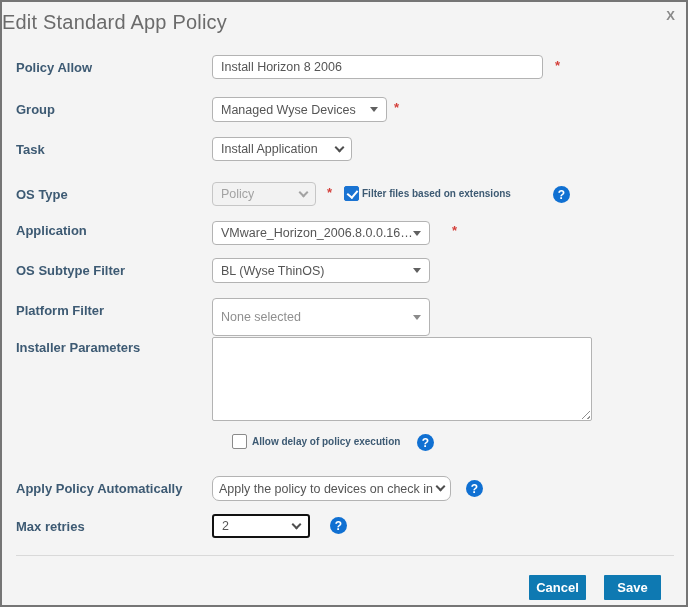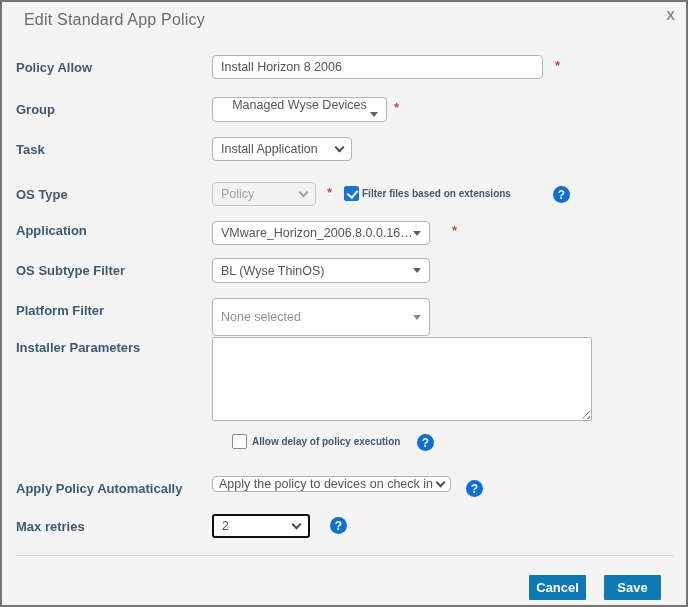--- a/index.html
+++ b/index.html
@@ -2,22 +2,22 @@
 <html><head>
 <meta charset="utf-8">
 <style>
   * { margin:0; padding:0; box-sizing:border-box; }
   html,body { background:#fff; font-family:"Liberation Sans", sans-serif; }
   .dlg {
     position:relative; width:688px; height:607px;
     background:#f4f4f4; border:2px solid #757575; overflow:hidden;
   }
   .dlg-title {
-    position:absolute; left:22px; top:9px;
-    font-size:16px; color:#6b6b6b; letter-spacing:0.2px;
+    position:absolute; left:0; top:9px;
+    font-size:20px; color:#6b6b6b; letter-spacing:0.2px;
   }
   .close-x {
     position:absolute; right:11px; top:7px; font-size:13px; font-weight:bold;
     color:#8a8a8a; cursor:pointer; line-height:14px;
   }
   .lbl {
     position:absolute; left:14px; font-size:13px; font-weight:bold; color:#3d5a73;
     white-space:nowrap;
   }
   .req { font-size:13px; font-weight:bold; color:#d43f3a; position:absolute; }
@@ -84,21 +84,21 @@
 <div class="dlg">
 
   <div class="dlg-title">Edit Standard App Policy</div>
   <div class="close-x">X</div>
 
   <div class="lbl" style="top:58px;">Policy Allow</div>
   <input class="txtinput" style="left: 210px; top: 53px; width: 331px; height: 24px;" value="Install Horizon 8 2006">
   <div class="req" style="left:553px; top:56px;">*</div>
 
   <div class="lbl" style="top:100px;">Group</div>
-  <div class="ctl" style="left:210px; top:95px; width:175px; height:25px;flex-direction:column;">
+  <div class="ctl" style="left:210px; top:95px; width:175px; height:25px;">
     <span class="txt">Managed Wyse Devices</span>
     <span class="caret"></span>
   </div>
   <div class="req" style="left:392px; top:98px;">*</div>
 
   <div class="lbl" style="top:140px;">Task</div>
   <div class="ctl" style="left:210px; top:135px; width:140px; height:24px;">
     <span class="txt">Install Application</span>
     <span class="chev"></span>
   </div>
@@ -134,21 +134,21 @@
 
   <div class="lbl" style="top:338px;">Installer Parameters</div>
   <textarea class="txtarea" value="" style=""></textarea>
   <div class="resize-grip"></div>
 
   <div class="cb" style="left:230px; top:432px;"></div>
   <div class="cb-lbl" style="left:250px; top:434px;">Allow delay of policy execution</div>
   <div class="help" style="left:415px; top:432px;">?</div>
 
   <div class="lbl" style="top:479px;">Apply Policy Automatically</div>
-  <div class="ctl" style="left:210px; top:474px; width:239px; height:16px; padding:0 6px;">
+  <div class="ctl" style="left:210px; top:474px; width:239px; height:25px; padding:0 6px;border-radius:7px;">
     <span class="txt">Apply the policy to devices on check in</span>
     <span class="chev"></span>
   </div>
   <div class="help" style="left:464px; top:478px;">?</div>
 
   <div class="lbl" style="top:517px;">Max retries</div>
   <div class="ctl focused" style="left:210px; top:512px; width:98px; height:24px;">
     <span class="txt">2</span>
     <span class="chev"></span>
   </div>

